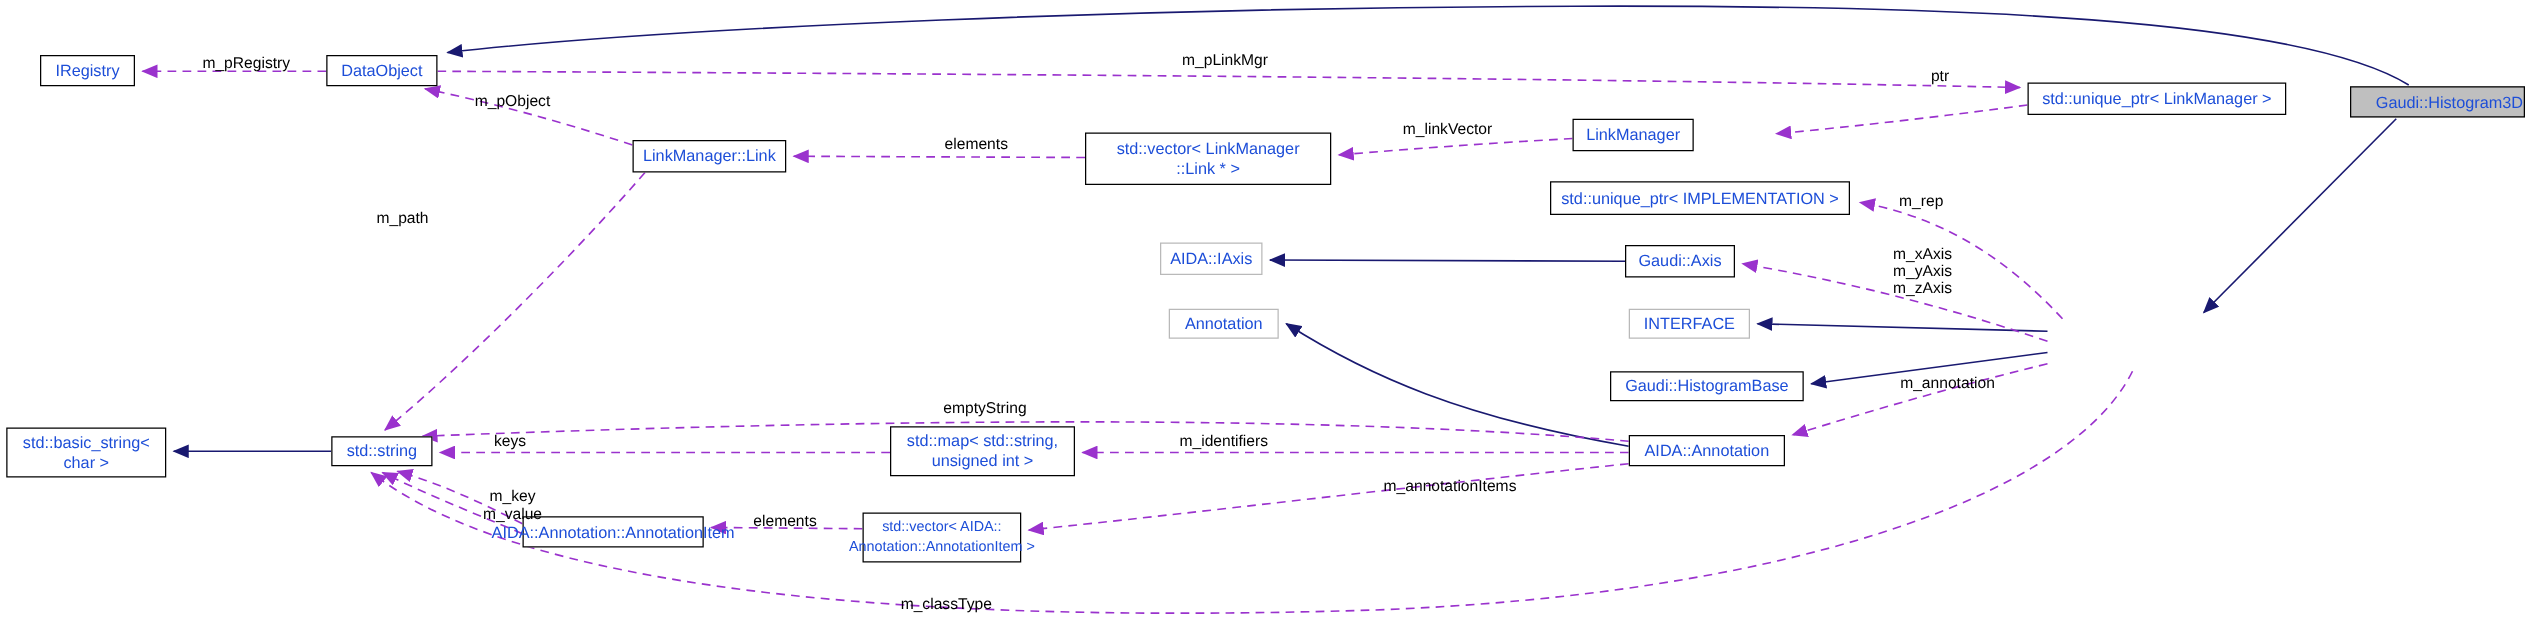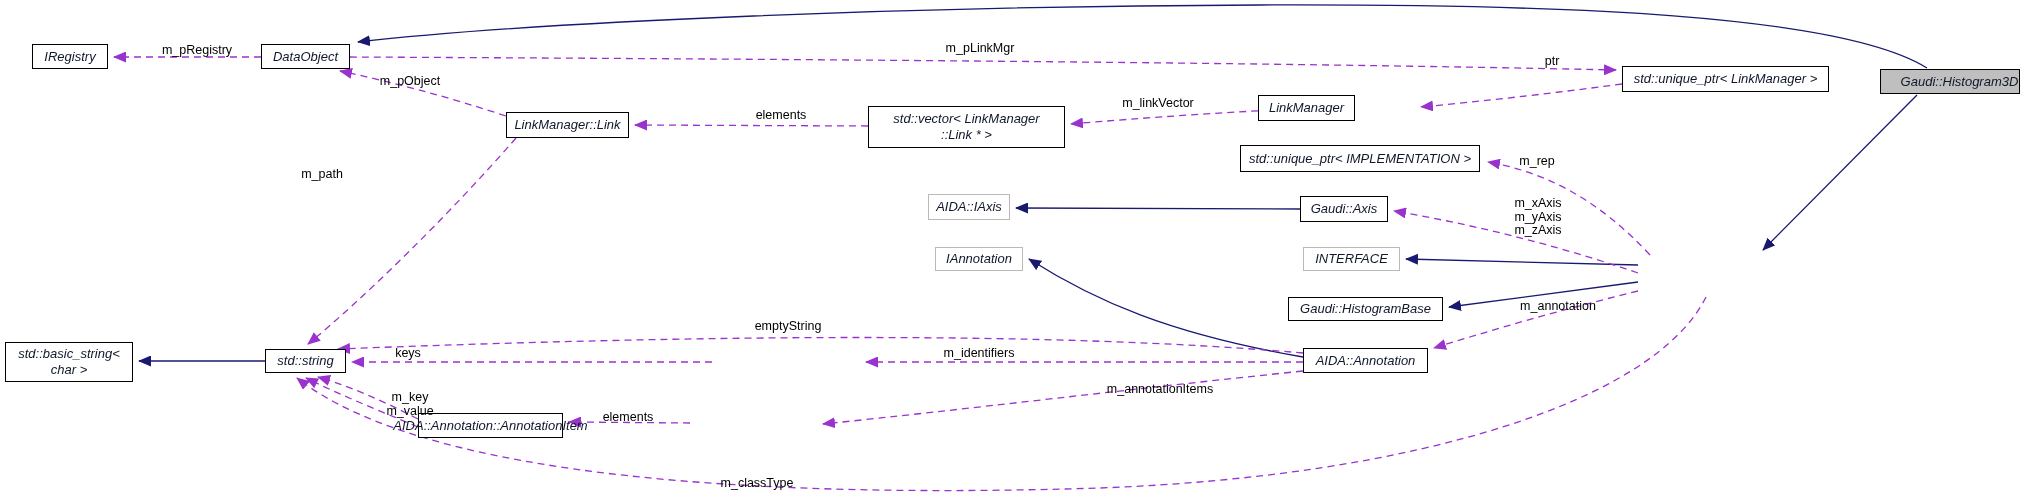--- a/index.html
+++ b/index.html
@@ -4,23 +4,22 @@
 <style>
   html,body{margin:0;padding:0;background:#fff;}
   .canvas{
     position:relative;width:2027px;height:496px;background:#fff;overflow:hidden;
     font-family:"Liberation Sans", sans-serif;
   }
   .edges{position:absolute;left:0;top:0;width:2027px;height:496px;}
   .node{
     position:absolute;box-sizing:border-box;background:#fff;border:1.4px solid #000;
     display:flex;flex-direction:column;align-items:center;justify-content:center;
-    font-size:13px;line-height:16px;color:#0f172a;text-align:center;white-space:nowrap;
+    font-size:13px;line-height:16px;color:#1d4ed8;text-align:center;white-space:nowrap;
     padding:0 4px;
-    font-style:italic;
   }
   .node span{display:block;}
   .node.ext{border-color:#b9b9b9;}
   .node.focus{background:#bfbfbf;padding-left:23px;}
   .elabel{
     position:absolute;font-size:12.5px;line-height:13.5px;color:#000;white-space:nowrap;
     transform:translateX(-50%);text-align:center;
   }
   .elabel span{display:block;}
 </style>
@@ -87,39 +86,47 @@
 
   <div class="node" style="left:868px;top:106px;width:197px;height:42px">
     <span>std::vector&lt; LinkManager</span>
     <span>::Link * &gt;</span>
   </div>
 
   <div class="node ext" style="left:928px;top:194px;width:82px;height:26px">AIDA::IAxis</div>
 
   <div class="node" style="left:1300px;top:196px;width:88px;height:26px">Gaudi::Axis</div>
 
-  <div class="node ext" style="left:935px;top:247px;width:88px;height:24px">IAnnotation</div>
+  <div class="node ext" style="left:935px;top:247px;width:88px;height:24px">Annotation</div>
 
   <div class="node ext" style="left:1303px;top:247px;width:97px;height:24px">INTERFACE</div>
 
   <div class="node" style="left:1288px;top:297px;width:155px;height:24px">Gaudi::HistogramBase</div>
 
 
   <div class="node" style="left:1303px;top:348px;width:125px;height:25px">AIDA::Annotation</div>
 
   <div class="node" style="left:5px;top:342px;width:128px;height:40px">
     <span>std::basic_string&lt;</span>
     <span>char &gt;</span>
   </div>
 
   <div class="node" style="left:265px;top:349px;width:81px;height:24px">std::string</div>
 
+  <div class="node" style="left:712px;top:341px;width:148px;height:40px">
+    <span>std::map&lt; std::string,</span>
+    <span>unsigned int &gt;</span>
+  </div>
 
   <div class="node" style="left:418px;top:413px;width:145px;height:25px;font-size:13px">AIDA::Annotation::AnnotationItem</div>
 
+  <div class="node" style="left:690px;top:410px;width:127px;height:40px;font-size:11.5px">
+    <span>std::vector&lt; AIDA::</span>
+    <span>Annotation::AnnotationItem &gt;</span>
+  </div>
 
   <div class="elabel" style="left:197px;top:44px">m_pRegistry</div>
   <div class="elabel" style="left:980px;top:42px">m_pLinkMgr</div>
   <div class="elabel" style="left:1552px;top:55px">ptr</div>
   <div class="elabel" style="left:410px;top:75px">m_pObject</div>
   <div class="elabel" style="left:781px;top:109px">elements</div>
   <div class="elabel" style="left:1158px;top:97px">m_linkVector</div>
   <div class="elabel" style="left:1537px;top:155px">m_rep</div>
 
   <div class="elabel" style="left:1538px;top:197px">

